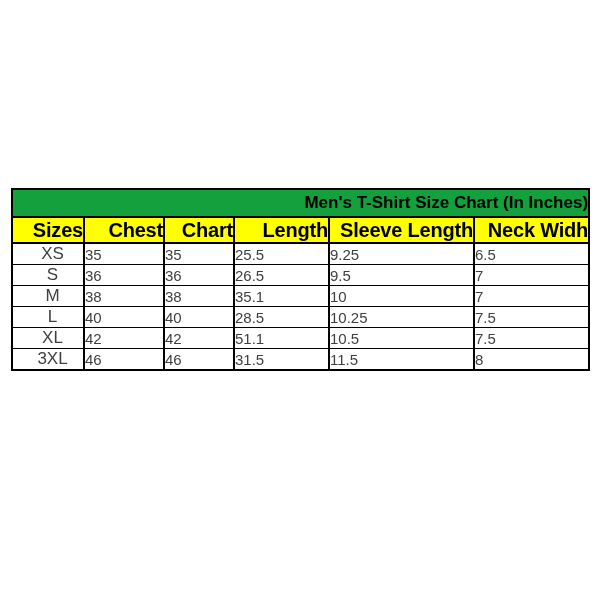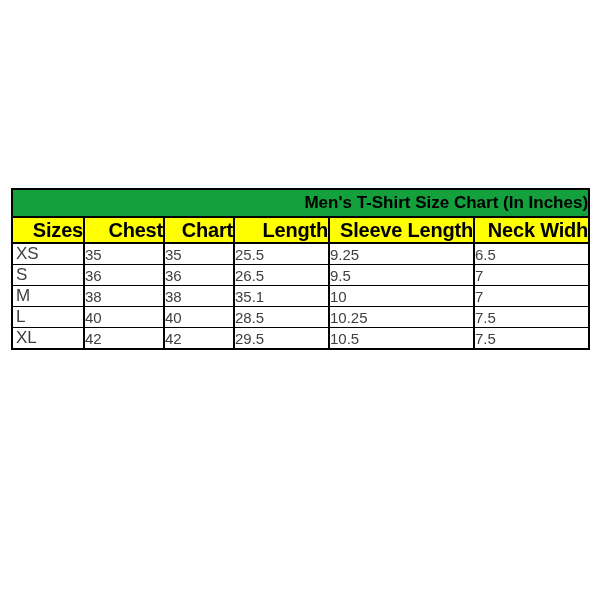--- a/index.html
+++ b/index.html
@@ -55,22 +55,22 @@
     border: 2px solid var(--border);
     border-top-width: 1px;
     border-bottom-width: 1px;
     height: 21px;
     text-align: left;
     vertical-align: middle;
     font-size: 15px;
     color: var(--data-text);
   }
   td.size {
-    text-align: left;
-    padding-left: 3px;
+    text-align: center;
+    padding-left: 9px;
     font-size: 17px;
   }
 </style>
 </head>
 <body>
 
 <div class="canvas">
   <table class="size-chart">
     <colgroup>
       <col style="width:72px">
@@ -123,19 +123,27 @@
           <td>40</td>
           <td>40</td>
           <td>28.5</td>
           <td>10.25</td>
           <td>7.5</td>
         </tr>
         <tr>
           <td class="size">XL</td>
           <td>42</td>
           <td>42</td>
-          <td>29.5</td>
+          <td>51.1</td>
           <td>10.5</td>
           <td>7.5</td>
+        </tr>
+        <tr>
+          <td class="size">3XL</td>
+          <td>46</td>
+          <td>46</td>
+          <td>31.5</td>
+          <td>11.5</td>
+          <td>8</td>
         </tr>
       </tbody>
   </table>
 </div>
 
 </body></html>

